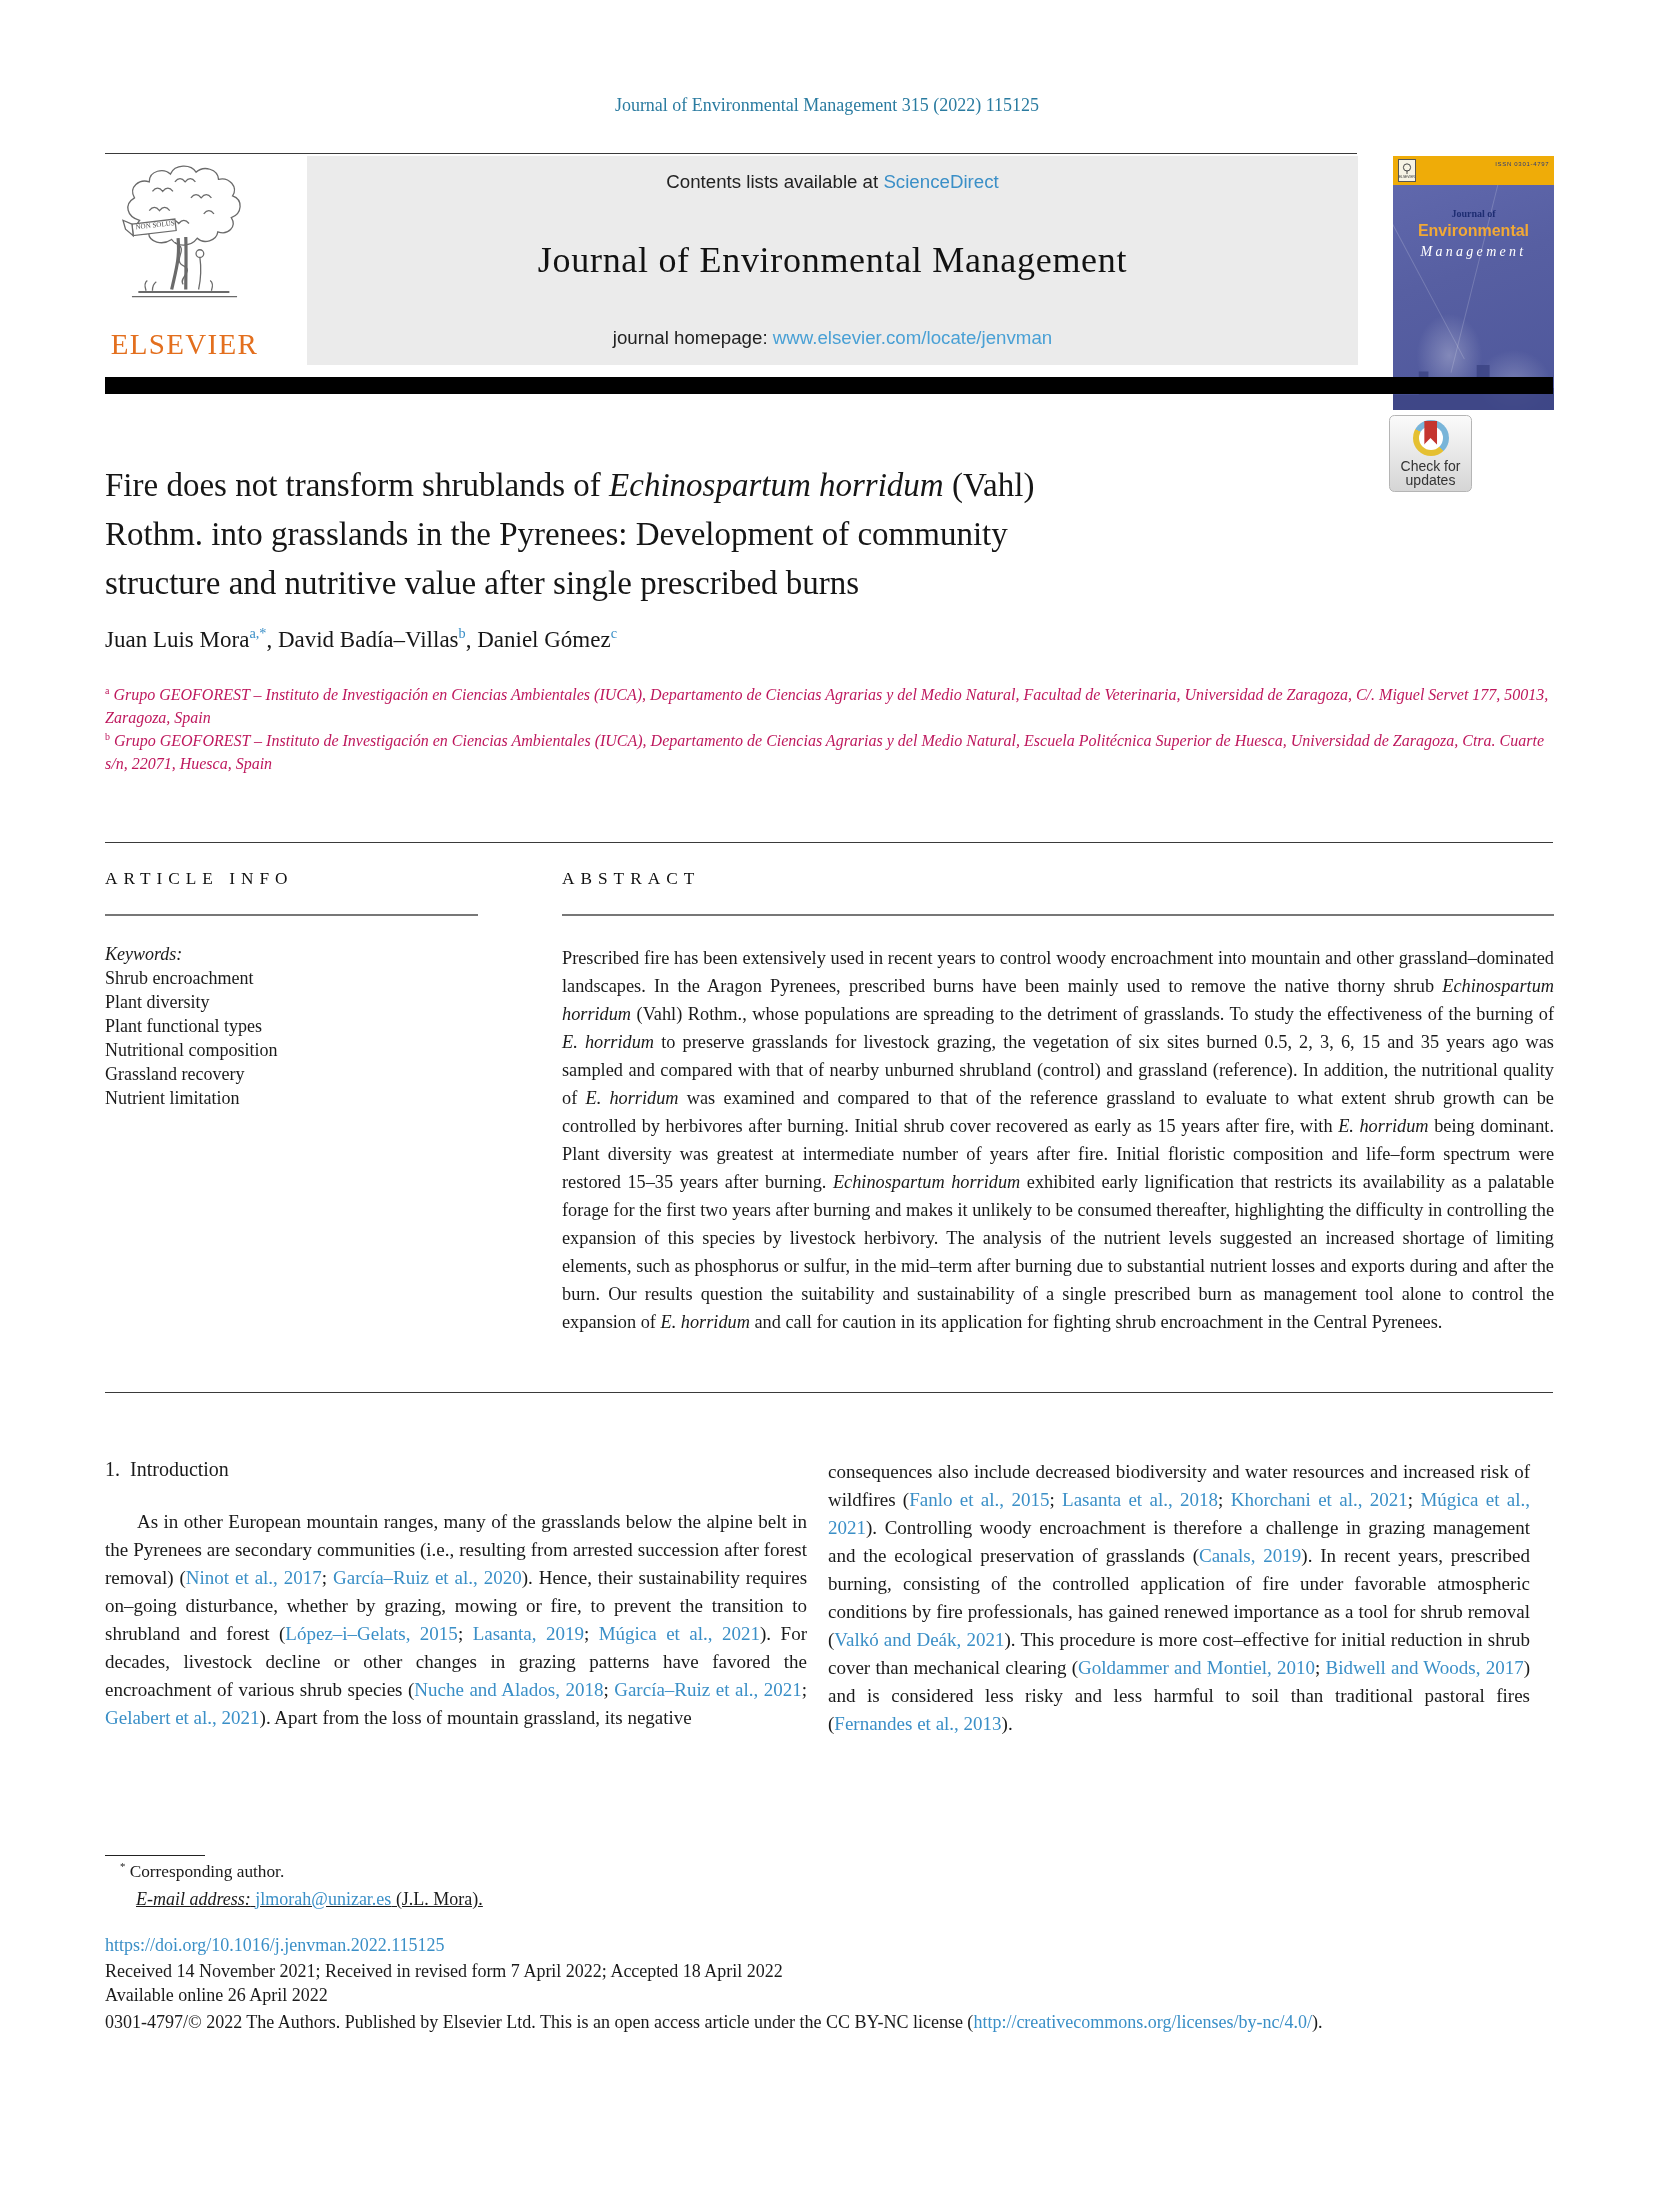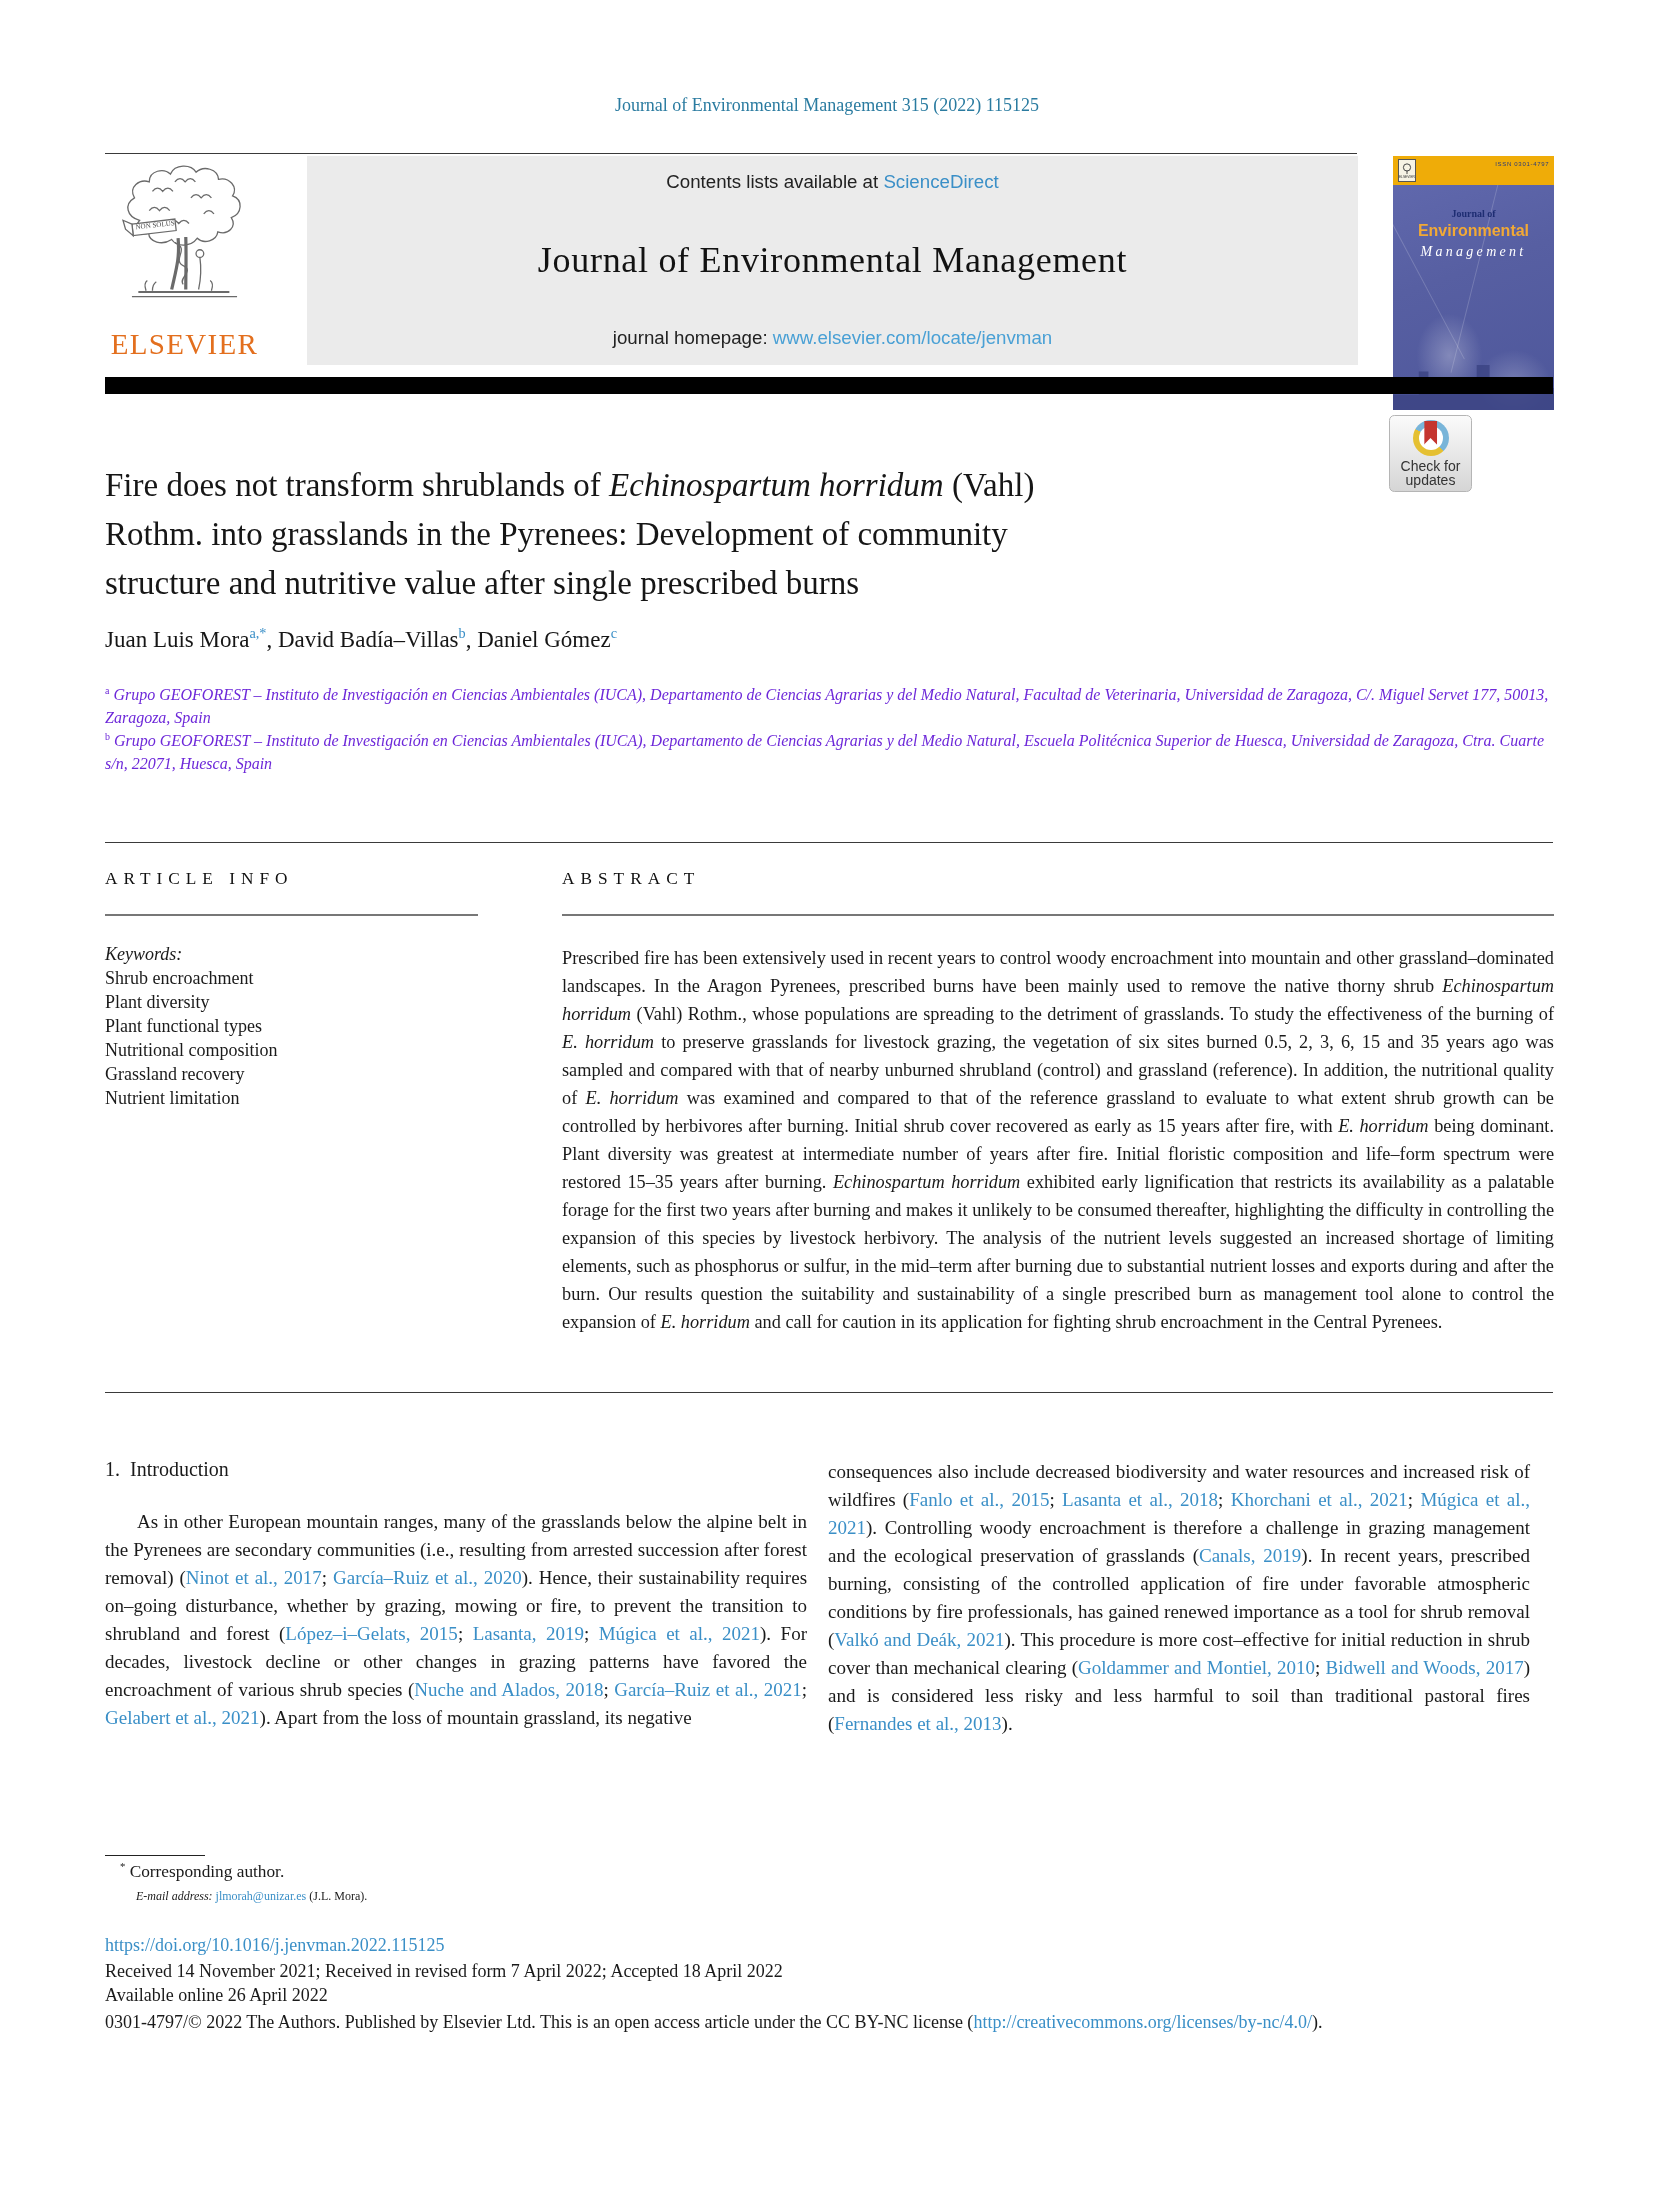--- a/index.html
+++ b/index.html
@@ -128,21 +128,21 @@
     font-size:14px;line-height:14px;color:#333;text-align:center;margin-top:2.7px;
   }
 
   
   .title{
     position:absolute;left:105px;top:461px;width:1240px;
     font-size:33px;line-height:49px;font-weight:normal;color:#161616;
   }
   .authors{position:absolute;left:105px;top:627px;font-size:23px;color:#161616;}
   .affils{position:absolute;left:105px;top:683px;width:1448px;
-    font-size:16px;line-height:23px;color:#6d28d9;}
+    font-size:16px;line-height:23px;color:#be185d;}
   .affil sup{font-style:normal;}
 
   
   .sect-head{font-size:17.3px;letter-spacing:6px;color:#111;}
   .info-col{position:absolute;left:105px;top:869px;width:373px;}
   .abs-col{position:absolute;left:562px;top:869px;width:992px;}
   .kw-label{margin-top:53px;font-size:18px;font-style:italic;}
   .kw{font-size:18px;line-height:24px;}
   .kw-label{line-height:24px;}
   .abs-body{
@@ -151,21 +151,21 @@
   }
 
   
   .intro-head{position:absolute;left:105px;top:1458px;font-size:20px;font-weight:normal;white-space:pre;}
   .col{font-size:19px;line-height:28px;text-align:justify;color:#1a1a1a;}
   .colL{position:absolute;left:105px;top:1508px;width:702px;text-indent:32px;}
   .colR{position:absolute;left:828px;top:1458px;width:702px;}
 
   
   .fn1{position:absolute;left:120px;top:1862px;font-size:17.3px;}
-  .fn2{position:absolute;left:136px;top:1889px;font-size:12px;}
+  .fn2{position:absolute;left:136px;top:1889px;font-size:18px;text-decoration:underline;}
   .doi{position:absolute;left:105px;top:1935px;font-size:18px;display:block;}
   .meta1{position:absolute;left:105px;top:1961px;font-size:18px;}
   .meta2{position:absolute;left:105px;top:1985px;font-size:18px;}
   .copyright{position:absolute;left:105px;top:2010px;width:1448px;font-size:18px;line-height:25px;}
 </style>
 </head>
 <body>
 
 <div class="page">
 

